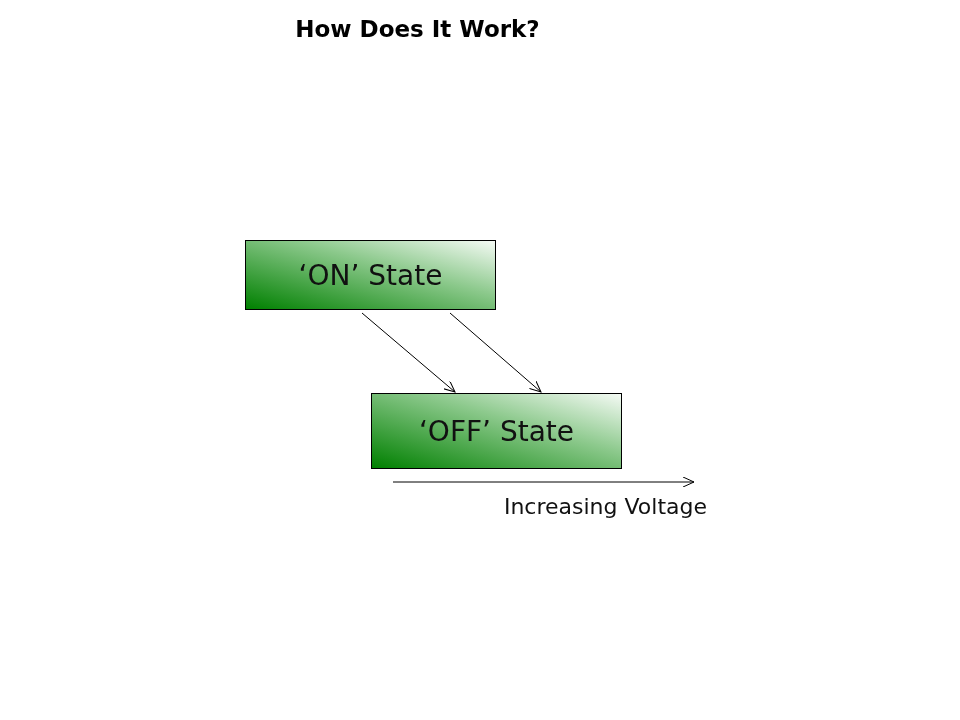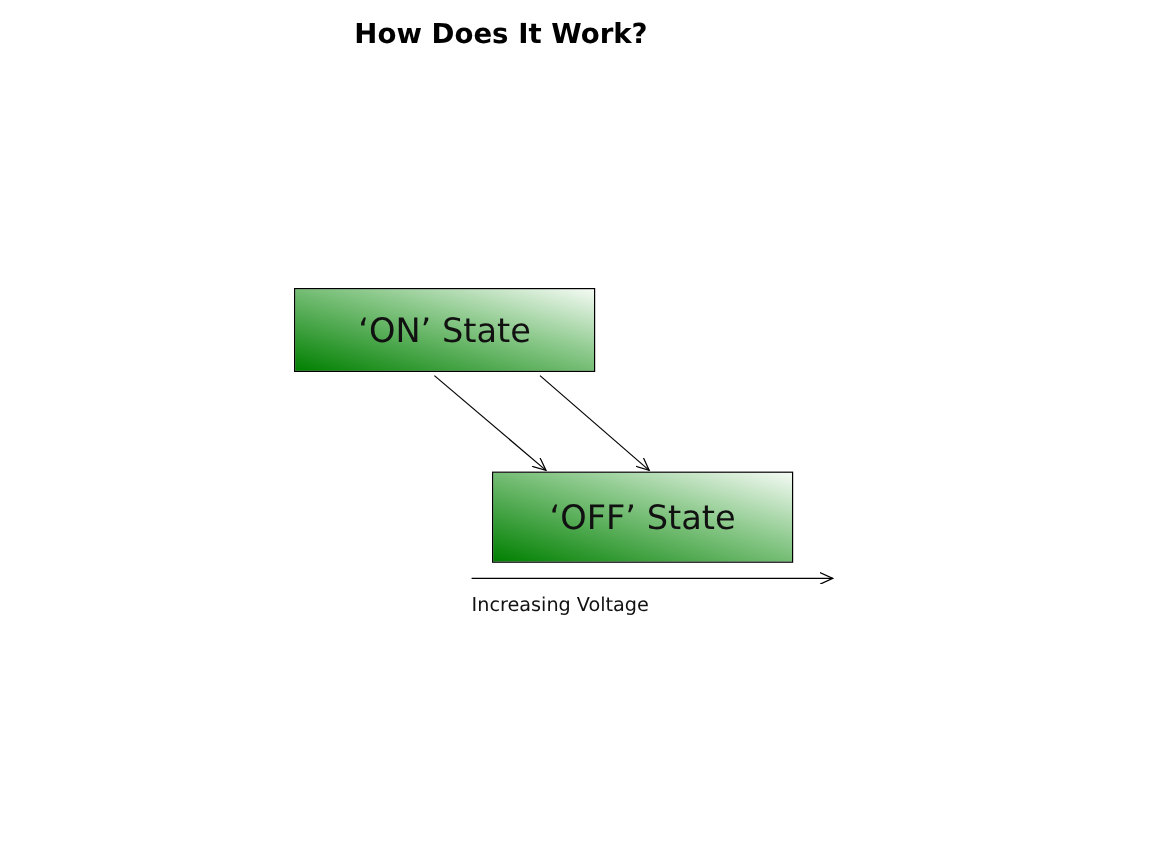--- a/index.html
+++ b/index.html
@@ -8,25 +8,25 @@
     position: absolute; left: 0; top: 16px; width: 835px; text-align: center;
     font-family: "DejaVu Sans", sans-serif; font-weight: bold; font-size: 23px; color: #000;
   }
   .state-box {
     position: absolute; box-sizing: border-box; border: 1px solid #000;
     background: linear-gradient(to top right, #008000 0%, #3a9e3a 25%, #8cc98c 60%, #f4faf4 100%);
     display: flex; align-items: center; justify-content: center;
     font-family: "DejaVu Sans", sans-serif; font-size: 28px; color: #111;
   }
   #on-box { left: 245px; top: 240px; width: 251px; height: 70px; }
-  #off-box { left: 410px; top: 393px; width: 251px; height: 76px; }
+  #off-box { left: 371px; top: 393px; width: 251px; height: 76px; }
   svg.overlay { position: absolute; left: 0; top: 0; }
   .axis-label {
-    position: absolute; left: 393px; top: 494px; width: 314px; text-align: left;
-    font-family: "DejaVu Sans", sans-serif; font-size: 16px; color: #111;
+    position: absolute; left: 393px; top: 494px; width: 314px; text-align: right;
+    font-family: "DejaVu Sans", sans-serif; font-size: 22px; color: #111;
   }
 </style>
 </head>
 <body>
 
 <div class="title">How Does It Work?</div>
 
 <div class="state-box" id="on-box">
   <span>‘ON’ State</span>
 </div>

